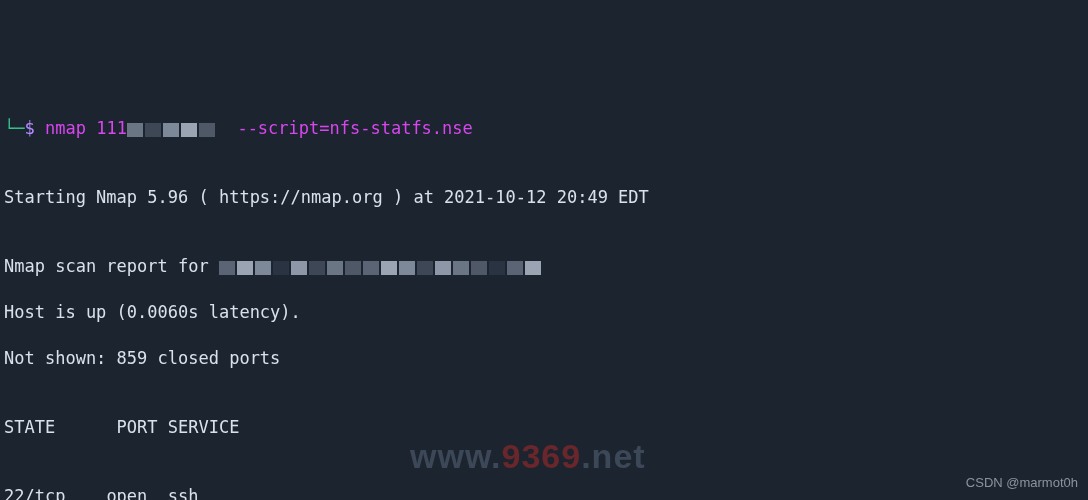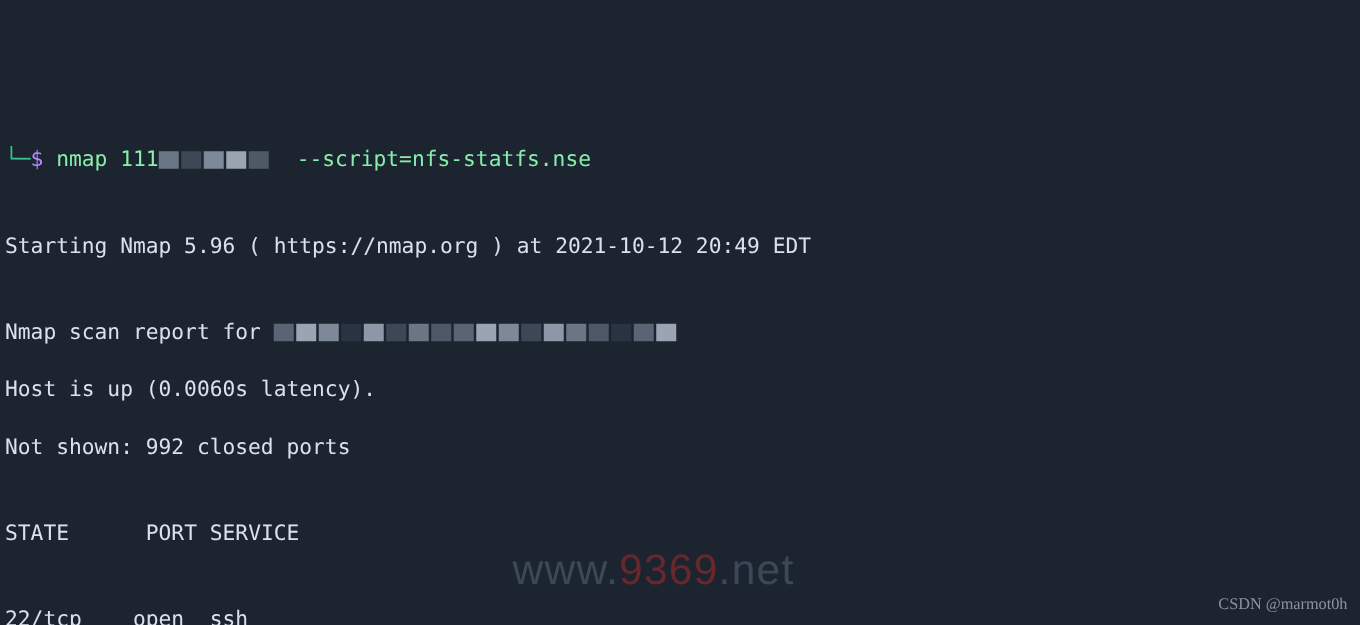--- a/index.html
+++ b/index.html
@@ -16,21 +16,21 @@
     line-height: 23px;
     color: #d9e2ec;
     white-space: pre;
     padding: 2px 4px;
     box-sizing: border-box;
     position: relative;
   }
   .line { display: block; }
   .prompt-arrow { color: #37c48f; }
   .prompt-dollar { color: #b38cff; }
-  .cmd { color: #86efac; }
+  .cmd { color: #d946ef; }
   .redact {
     display: inline-block;
     vertical-align: middle;
     height: 14px;
     position: relative;
     top: -2px;
   }
   .redact span {
     display: inline-block;
     width: 16px;
@@ -44,50 +44,50 @@
   .c4 { background:#4e5867; }
   .c5 { background:#7d8898; }
   .c6 { background:#5a6474; }
   .c7 { background:#8d97a7; }
   .wm1 {
     position: absolute;
     left: 410px;
     top: 445px;
     font-family: Arial, sans-serif;
     font-size: 34px;
-    font-weight: normal;
+    font-weight: bold;
     letter-spacing: 1px;
     pointer-events: none;
   }
   .wm1 .w { color: rgba(120,140,160,0.35); }
   .wm1 .d { color: rgba(170,40,40,0.55); }
   .wm2 {
     position: absolute;
     right: 10px;
     bottom: 6px;
-    font-family: Liberation Serif, serif;
+    font-family: Liberation Sans, sans-serif;
     font-size: 13px;
     color: rgba(210,220,230,0.6);
     pointer-events: none;
     text-align: right;
   }
 </style>
 </head>
 <body>
 
 
 
 
 <span class="line"><span class="prompt-arrow">└─</span><span class="prompt-dollar">$</span> <span class="cmd">nmap</span> <span class="cmd">111</span><span class="redact"><span class="c1"></span><span class="c3"></span><span class="c5"></span><span class="c2"></span><span class="c4"></span></span>  <span class="cmd">--script=nfs-statfs.nse</span></span>
 
 <span class="line"><span>Starting Nmap 5.96 ( https://nmap.org ) at </span><span>2021-10-12 20:49 EDT</span></span>
 
 <span class="line"><span>Nmap scan report for </span><span class="redact"><span class="c6"></span><span class="c2"></span><span class="c5"></span><span class="c0"></span><span class="c7"></span><span class="c3"></span><span class="c1"></span><span class="c4"></span><span class="c6"></span><span class="c2"></span><span class="c5"></span><span class="c3"></span><span class="c7"></span><span class="c1"></span><span class="c4"></span><span class="c0"></span><span class="c6"></span><span class="c2"></span></span></span>
 <span class="line">Host is up (0.0060s latency).</span>
-<span class="line">Not shown: 992 closed ports</span>
+<span class="line">Not shown: 859 closed ports</span>
 
 <span class="line"><span>STATE</span>      <span>PORT</span> <span>SERVICE</span></span>
 
 <span class="line"><span>22/tcp</span>    <span>open</span>  <span>ssh</span></span>
 
 
 
 
 
 

